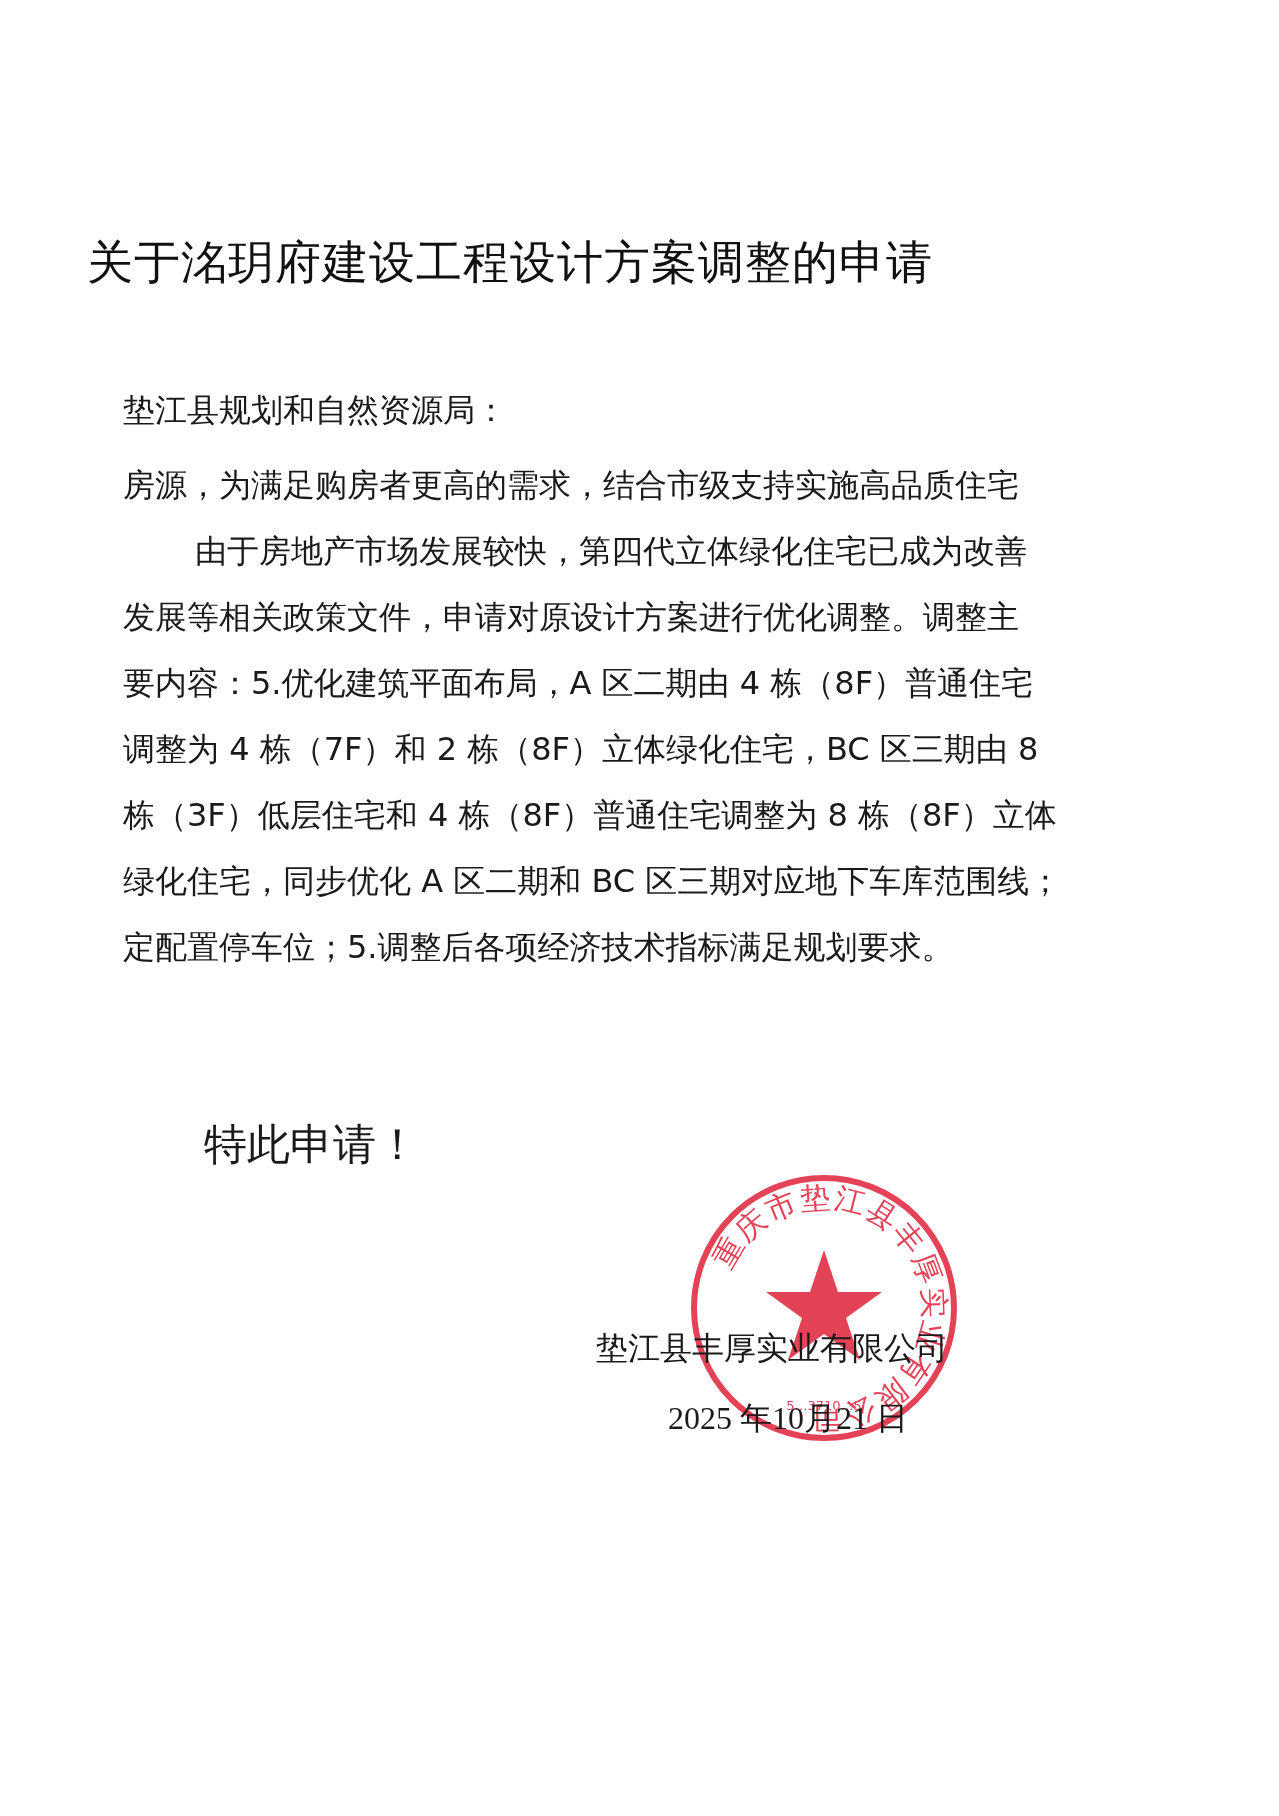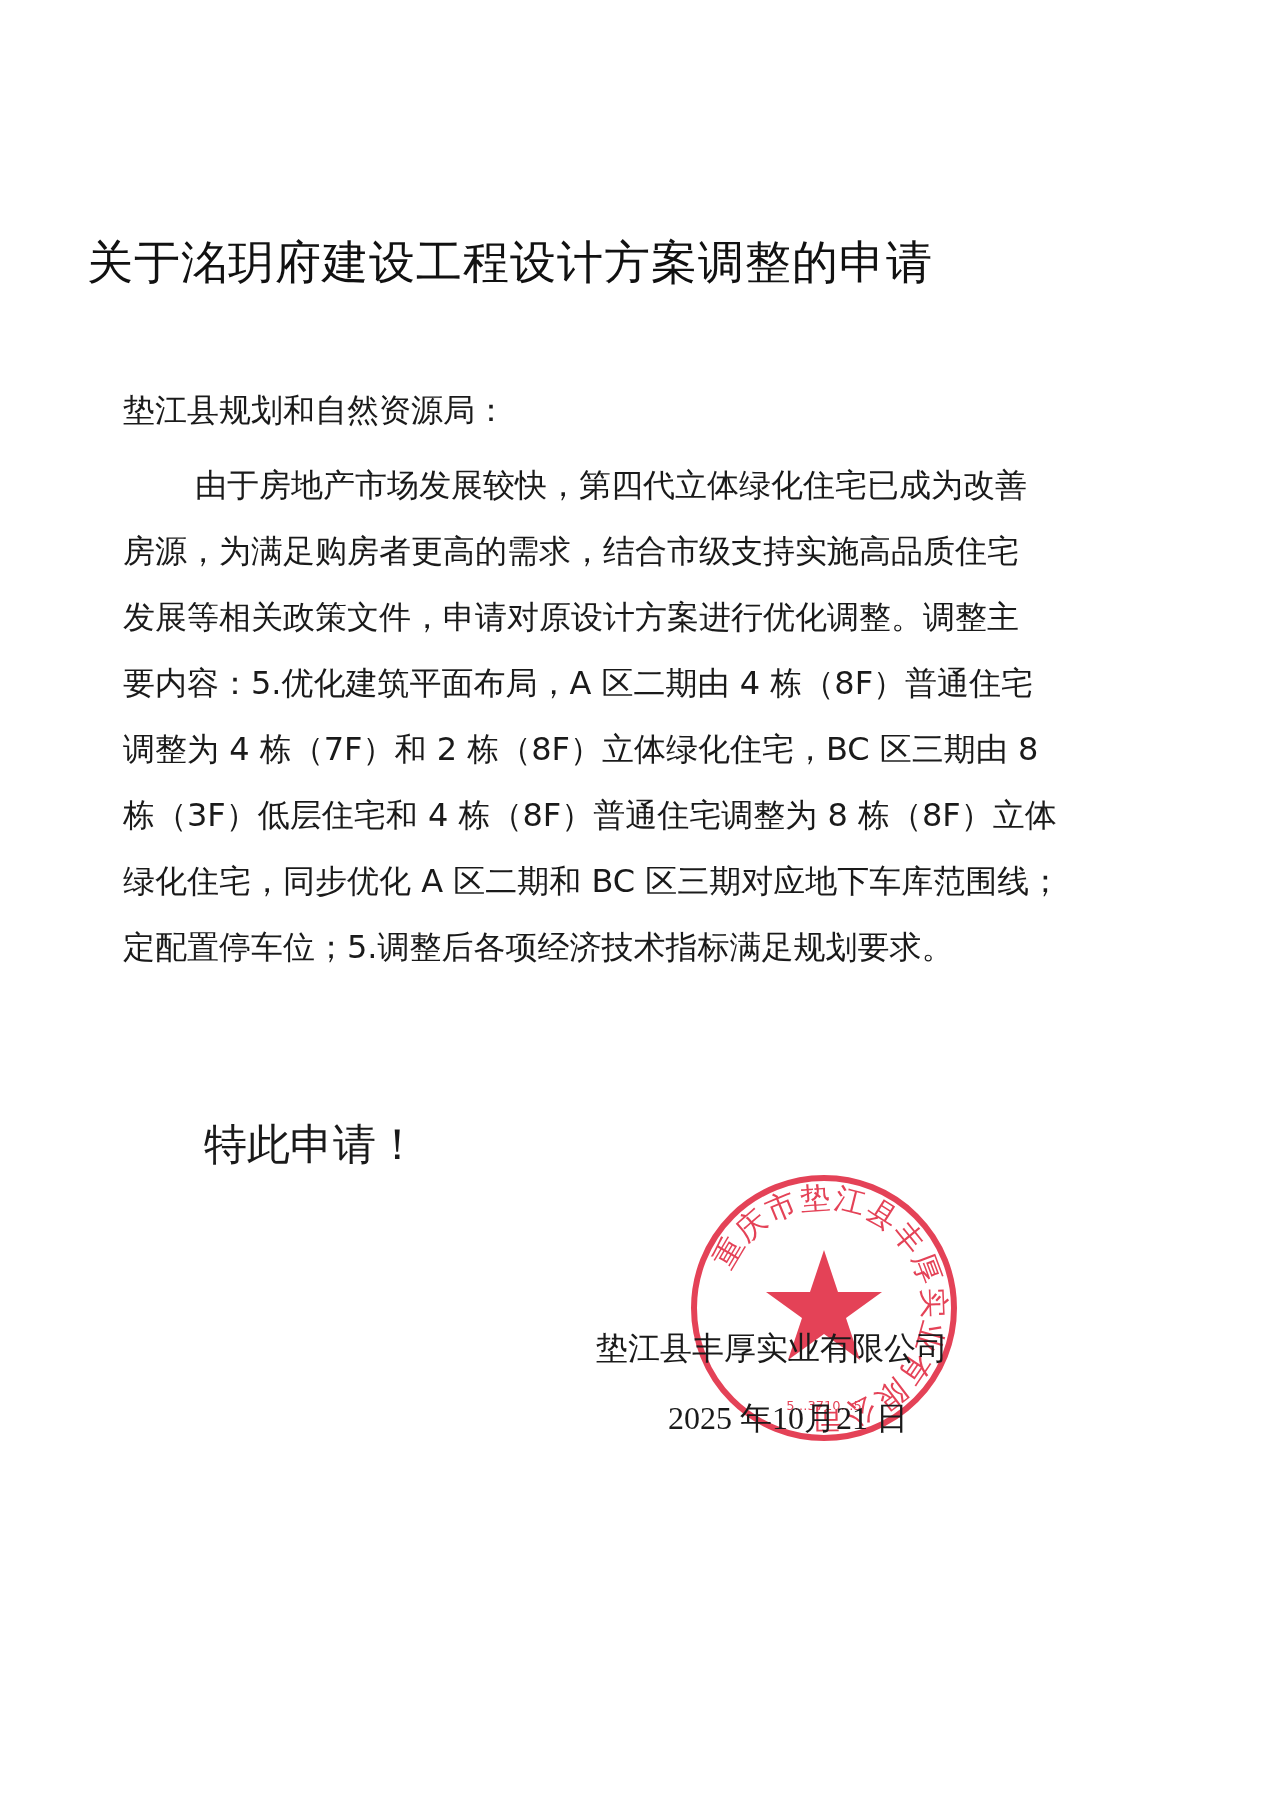--- a/index.html
+++ b/index.html
@@ -39,22 +39,22 @@
     }
   </style>
 </head>
 <body>
 
 <div class="title">关于洺玥府建设工程设计方案调整的申请</div>
 
 <div class="addressee">垫江县规划和自然资源局：</div>
 
 <div class="body">
+  <span class="line">房源，为满足购房者更高的需求，结合市级支持实施高品质住宅</span>
   <span class="line indent">由于房地产市场发展较快，第四代立体绿化住宅已成为改善</span>
-  <span class="line">房源，为满足购房者更高的需求，结合市级支持实施高品质住宅</span>
   <span class="line">发展等相关政策文件，申请对原设计方案进行优化调整。调整主</span>
   <span class="line">要内容：5.优化建筑平面布局，A 区二期由 4 栋（8F）普通住宅</span>
   <span class="line">调整为 4 栋（7F）和 2 栋（8F）立体绿化住宅，BC 区三期由 8</span>
   <span class="line">栋（3F）低层住宅和 4 栋（8F）普通住宅调整为 8 栋（8F）立体</span>
   <span class="line">绿化住宅，同步优化 A 区二期和 BC 区三期对应地下车库范围线；</span>
   <span class="line">定配置停车位；5.调整后各项经济技术指标满足规划要求。</span>
 </div>
 
 <div class="closing">特此申请！</div>
 

